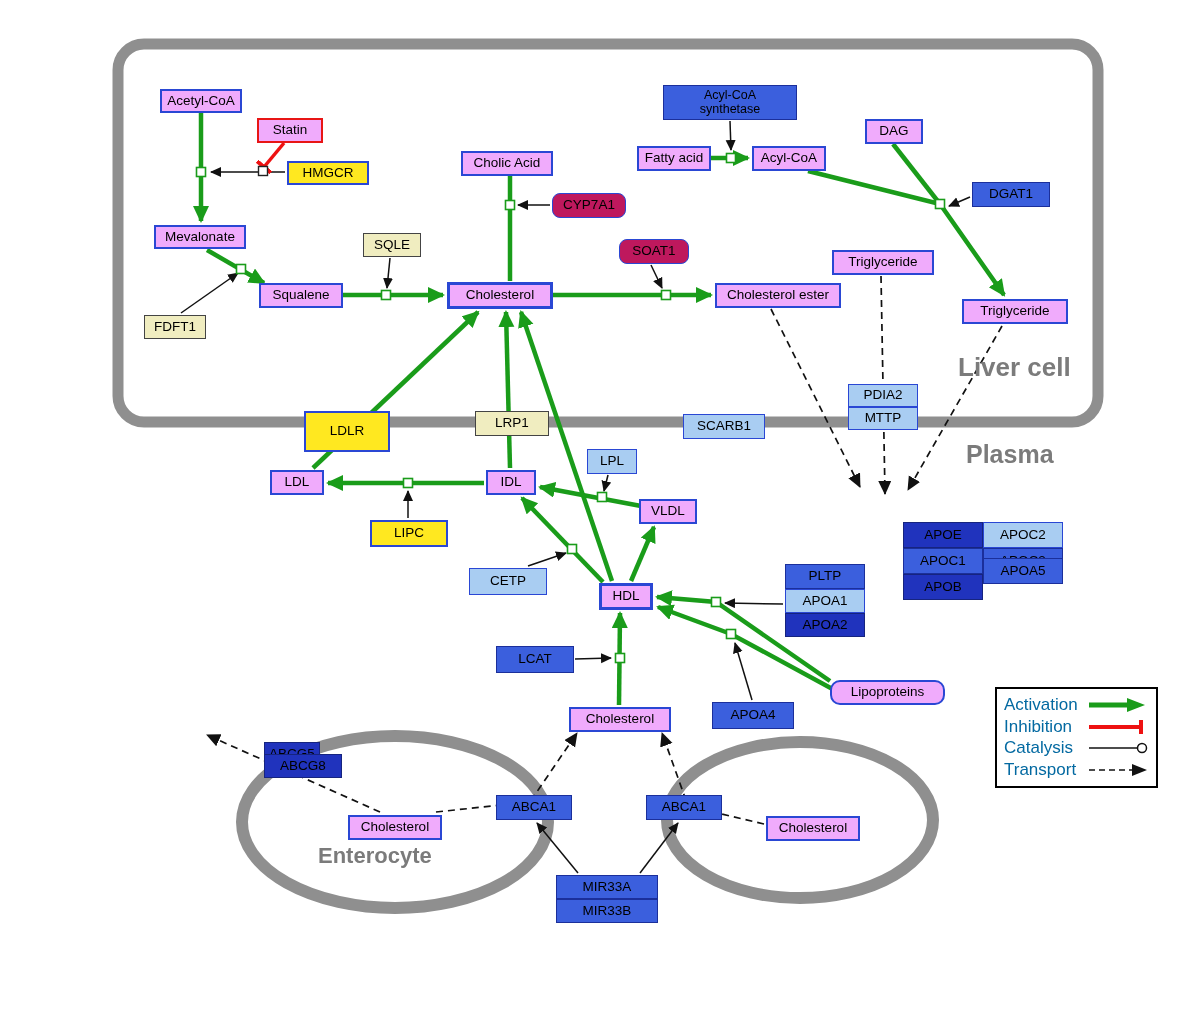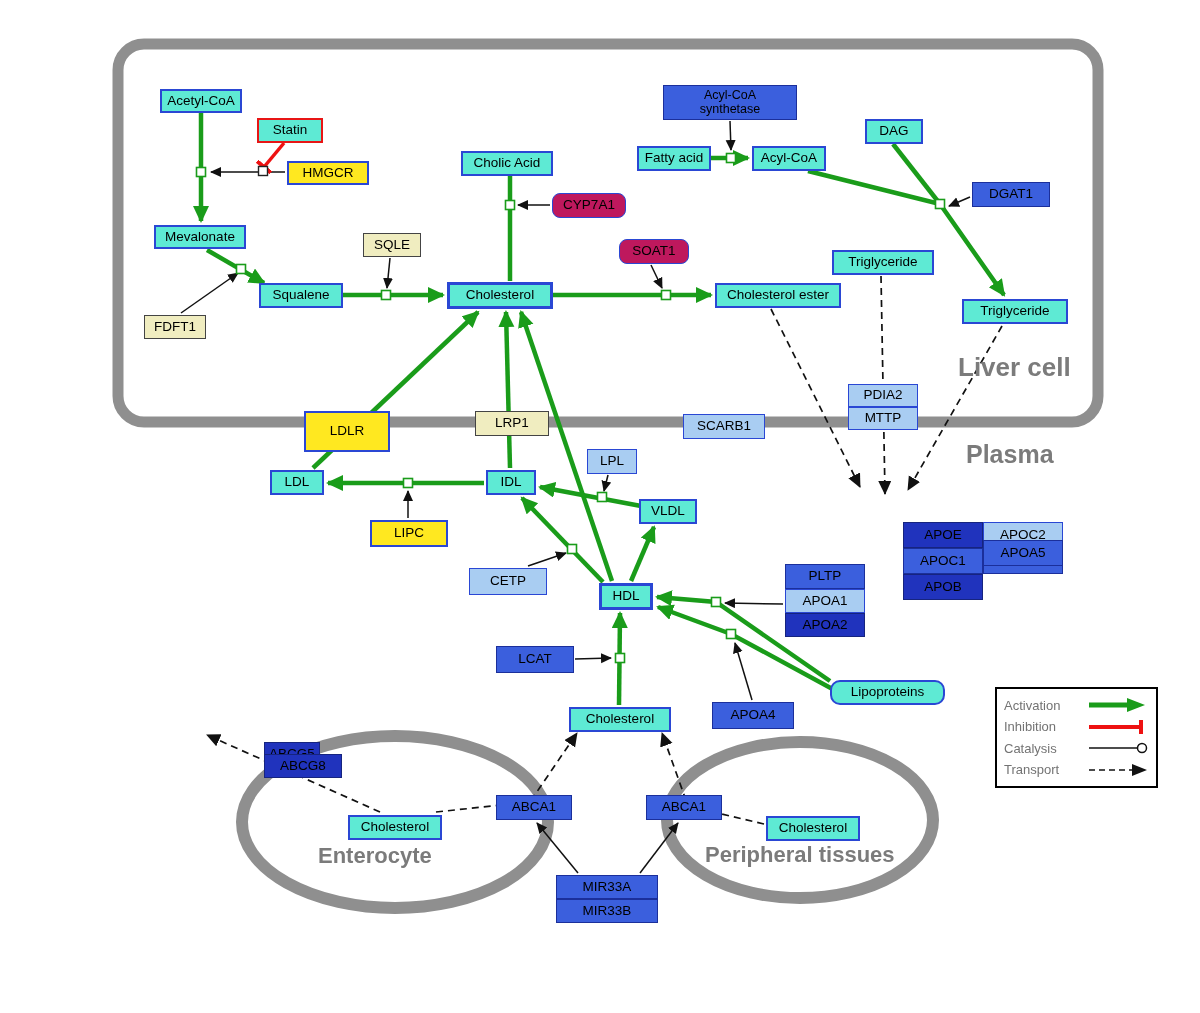--- a/index.html
+++ b/index.html
@@ -1,21 +1,21 @@
 <!DOCTYPE html>
 <html><head>
 <meta charset="utf-8">
 <style>
   html,body{margin:0;padding:0;background:#fff;}
   #stage{position:relative;width:1200px;height:1013px;background:#fff;overflow:hidden;
          font-family:"Liberation Sans",sans-serif;}
   #edges-svg{position:absolute;left:0;top:0;z-index:1;}
   #node-layer{position:absolute;left:0;top:0;width:100%;height:100%;z-index:2;pointer-events:none;}
   .node{position:absolute;display:flex;align-items:center;justify-content:center;
-        box-sizing:border-box;background:#5eead4;border:2px solid #2a47d4;color:#000;
+        box-sizing:border-box;background:#f0abfc;border:2px solid #2a47d4;color:#000;
         font-size:13.5px;line-height:1.08;text-align:center;white-space:pre-line;
         pointer-events:auto;}
   .metab{}
   .metab-strong{border-width:3px;}
   .drug{border-color:#e81515;border-width:2.5px;}
   .yellow{background:#ffe820;}
   .paleyellow{background:#f0edc0;border:1.5px solid #444;}
   .bluelight{background:#a9cdf2;border-width:1.5px;}
   .bluemid{background:#be185d;border-width:1.5px;border-radius:8px;}
   .blue{background:#3b5fdd;border:1.5px solid #1b2f9b;}
@@ -26,21 +26,21 @@
   .edge-catalysis{fill:none;stroke:#111;stroke-width:1.5;}
   .edge-arrow{fill:none;stroke:#111;stroke-width:1.5;}
   .edge-transport{fill:none;stroke:#111;stroke-width:1.7;stroke-dasharray:7 5;}
   .junction-green{fill:#fff;stroke:#1a9c1a;stroke-width:1.6;}
   .junction-black{fill:#fff;stroke:#222;stroke-width:1.4;}
   .region-label{position:absolute;color:#7b7b7b;font-weight:bold;z-index:3;}
   .legend{position:absolute;left:995px;top:687px;width:163px;height:101px;background:#fff;
           border:2px solid #000;z-index:4;box-sizing:border-box;padding:6px 7px;
           display:flex;flex-direction:column;justify-content:space-between;}
   .legend-row{display:flex;align-items:center;justify-content:space-between;height:20px;}
-  .legend-label{font-size:13px;color:#737373;}
+  .legend-label{font-size:17px;color:#0369a1;}
 </style>
 </head>
 <body>
 
 <div id="stage">
 
   <svg id="edges-svg" width="1200" height="1013" viewBox="0 0 1200 1013">
     <defs>
       <marker id="m-act" markerUnits="userSpaceOnUse" markerWidth="20" markerHeight="18" refX="15" refY="8" orient="auto">
         <path d="M0,0 L17,8 L0,16 Z" fill="#1a9c1a"></path>
@@ -110,21 +110,20 @@
       <rect x="597.5" y="492.5" width="9" height="9" class="junction-green"></rect>
       <rect x="711.5" y="597.5" width="9" height="9" class="junction-green"></rect>
       <rect x="726.5" y="629.5" width="9" height="9" class="junction-green"></rect>
       <rect x="615.5" y="653.5" width="9" height="9" class="junction-green"></rect>
       <rect x="258.5" y="166.5" width="9" height="9" class="junction-black"></rect>
     </svg>
 
   <div class="region-label" style="left:958px;top:352px;font-size:26px;">Liver cell</div>
   <div class="region-label" style="left:966px;top:440px;font-size:25px;">Plasma</div>
   <div class="region-label" style="left:318px;top:843px;font-size:22px;">Enterocyte</div>
-  <div class="region-label" style="left:705px;top:842px;font-size:22px;">Peripheral tissues</div>
 
   <div id="node-layer">
       <div class="node metab" style="left: 160px; top: 89px; width: 82px; height: 24px;">Acetyl-CoA</div>
       <div class="node drug" style="left: 257px; top: 118px; width: 66px; height: 25px;">Statin</div>
       <div class="node yellow" style="left: 287px; top: 161px; width: 82px; height: 24px;">HMGCR</div>
       <div class="node metab" style="left: 154px; top: 225px; width: 92px; height: 24px;">Mevalonate</div>
       <div class="node paleyellow" style="left: 363px; top: 233px; width: 58px; height: 24px;">SQLE</div>
       <div class="node paleyellow" style="left: 144px; top: 315px; width: 62px; height: 24px;">FDFT1</div>
       <div class="node metab" style="left: 259px; top: 283px; width: 84px; height: 25px;">Squalene</div>
       <div class="node metab metab-strong" style="left: 447px; top: 282px; width: 106px; height: 27px;">Cholesterol</div>
@@ -156,21 +155,21 @@
       <div class="node bluelight" style="left: 785px; top: 589px; width: 80px; height: 24px;">APOA1</div>
       <div class="node bluedark" style="left: 785px; top: 613px; width: 80px; height: 24px;">APOA2</div>
       <div class="node blue" style="left: 496px; top: 646px; width: 78px; height: 27px;">LCAT</div>
       <div class="node blue" style="left: 712px; top: 702px; width: 82px; height: 27px;">APOA4</div>
       <div class="node metab" style="left: 830px; top: 680px; width: 115px; height: 25px; border-radius: 10px;">Lipoproteins</div>
       <div class="node bluedark" style="left: 903px; top: 522px; width: 80px; height: 26px;">APOE</div>
       <div class="node bluelight" style="left: 983px; top: 522px; width: 80px; height: 26px;">APOC2</div>
       <div class="node blue" style="left: 903px; top: 548px; width: 80px; height: 26px;">APOC1</div>
       <div class="node blue" style="left: 983px; top: 548px; width: 80px; height: 26px;">APOC3</div>
       <div class="node bluedark" style="left: 903px; top: 574px; width: 80px; height: 26px;">APOB</div>
-      <div class="node blue" style="left: 983px; top: 540px; width: 80px; height: 26px;">APOA5</div>
+      <div class="node blue" style="left: 983px; top: 558px; width: 80px; height: 26px;">APOA5</div>
       <div class="node metab" style="left: 569px; top: 707px; width: 102px; height: 25px;">Cholesterol</div>
       <div class="node bluedark" style="left: 264px; top: 730px; width: 56px; height: 24px; margin-top: 12px;">ABCG5</div>
       <div class="node bluedark" style="left: 264px; top: 754px; width: 78px; height: 24px;">ABCG8</div>
       <div class="node metab" style="left: 348px; top: 815px; width: 94px; height: 25px;">Cholesterol</div>
       <div class="node blue" style="left: 496px; top: 795px; width: 76px; height: 25px;">ABCA1</div>
       <div class="node blue" style="left: 646px; top: 795px; width: 76px; height: 25px;">ABCA1</div>
       <div class="node metab" style="left: 766px; top: 816px; width: 94px; height: 25px;">Cholesterol</div>
       <div class="node blue" style="left: 556px; top: 875px; width: 102px; height: 24px;">MIR33A</div>
       <div class="node blue" style="left: 556px; top: 899px; width: 102px; height: 24px;">MIR33B</div>
     </div>

